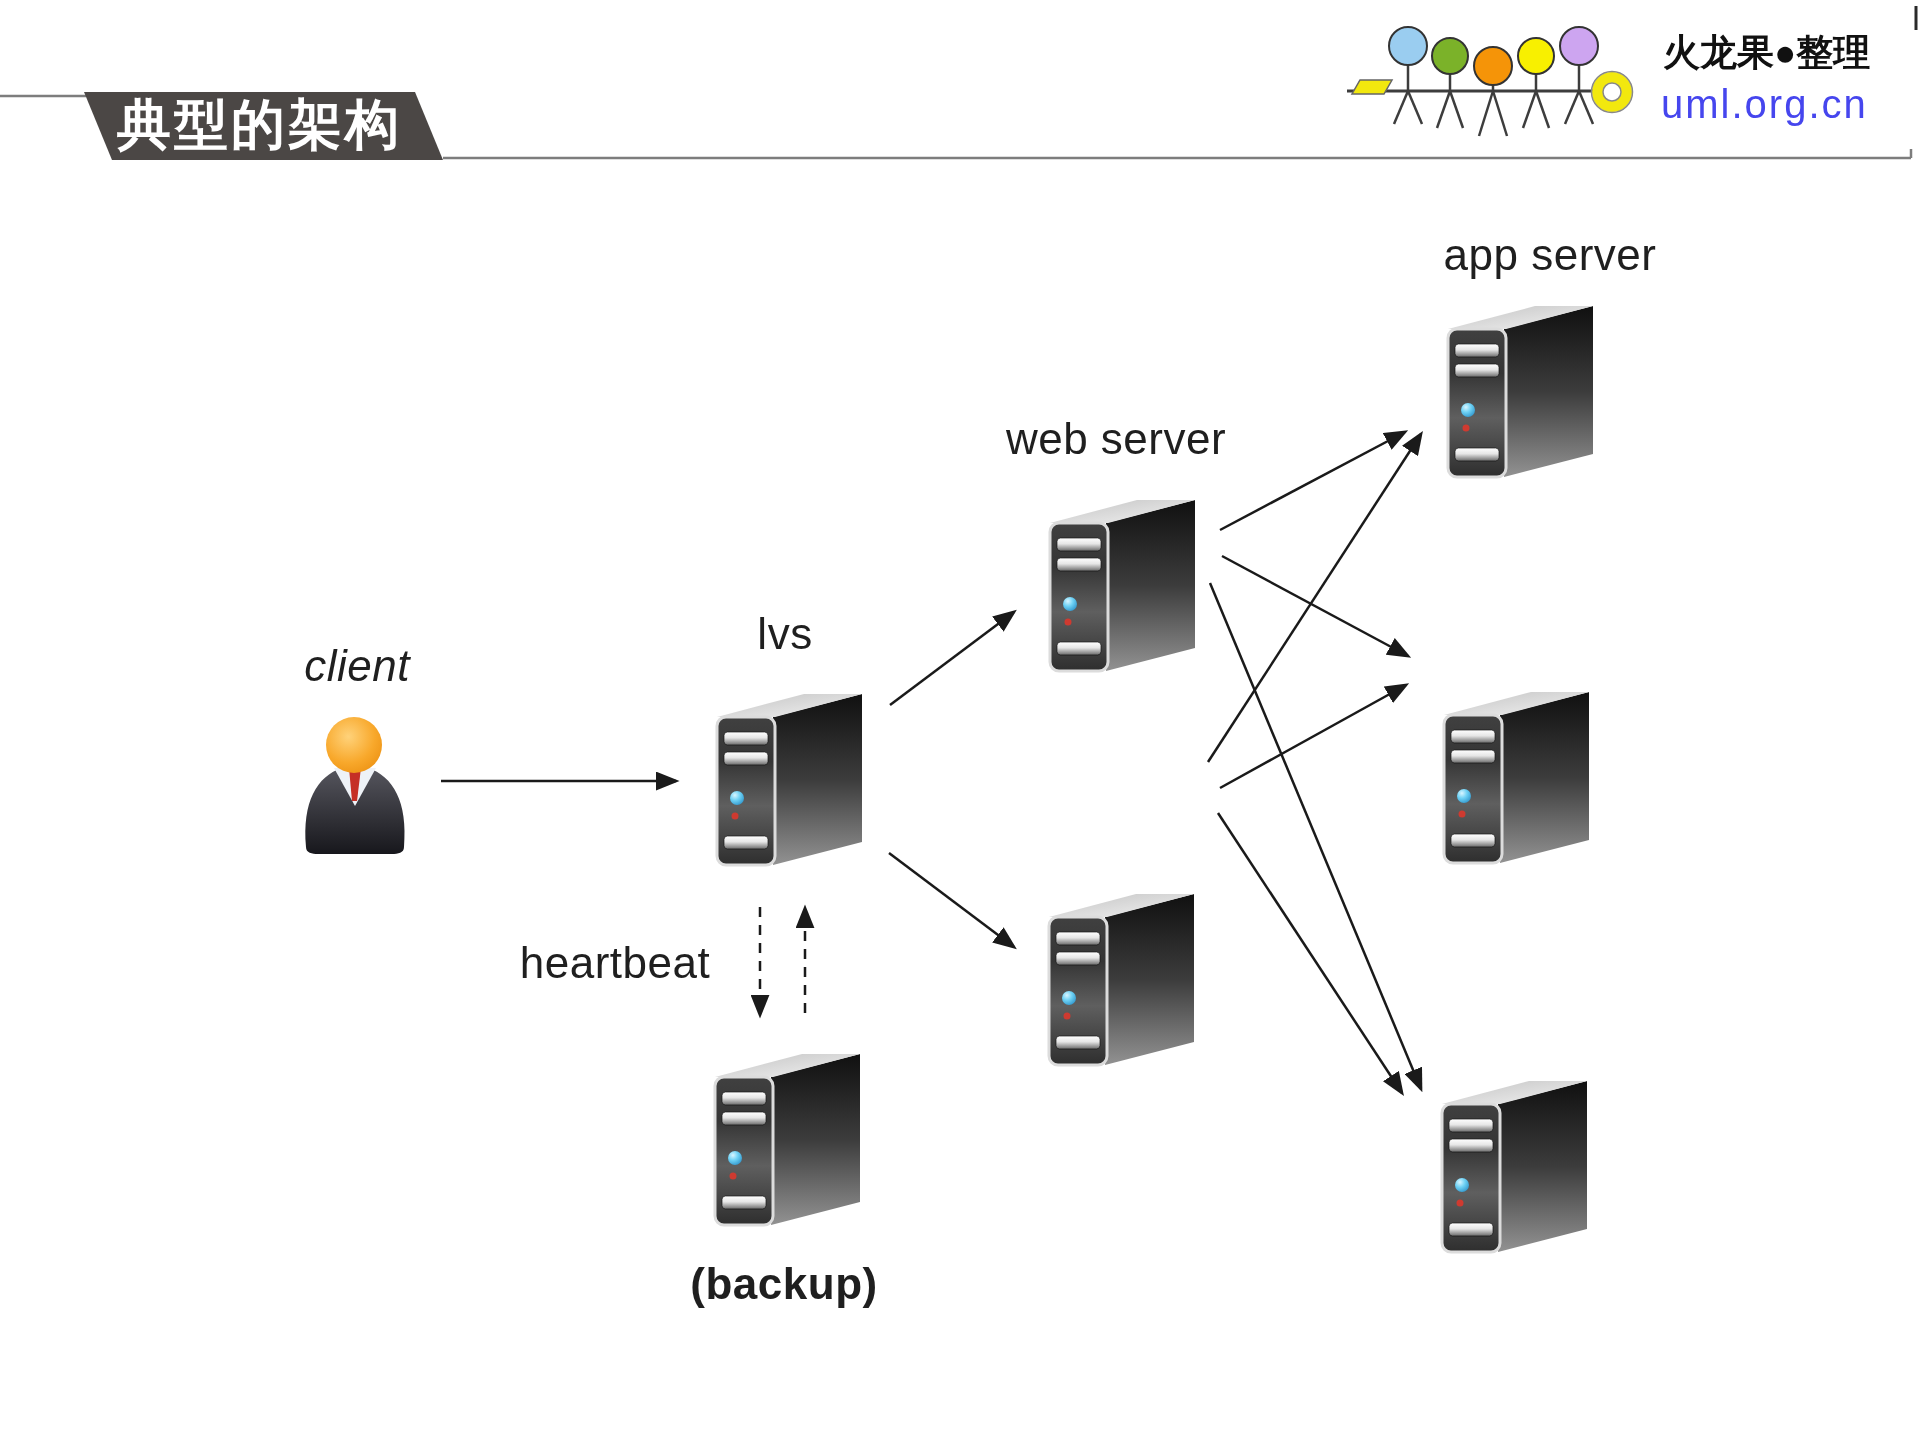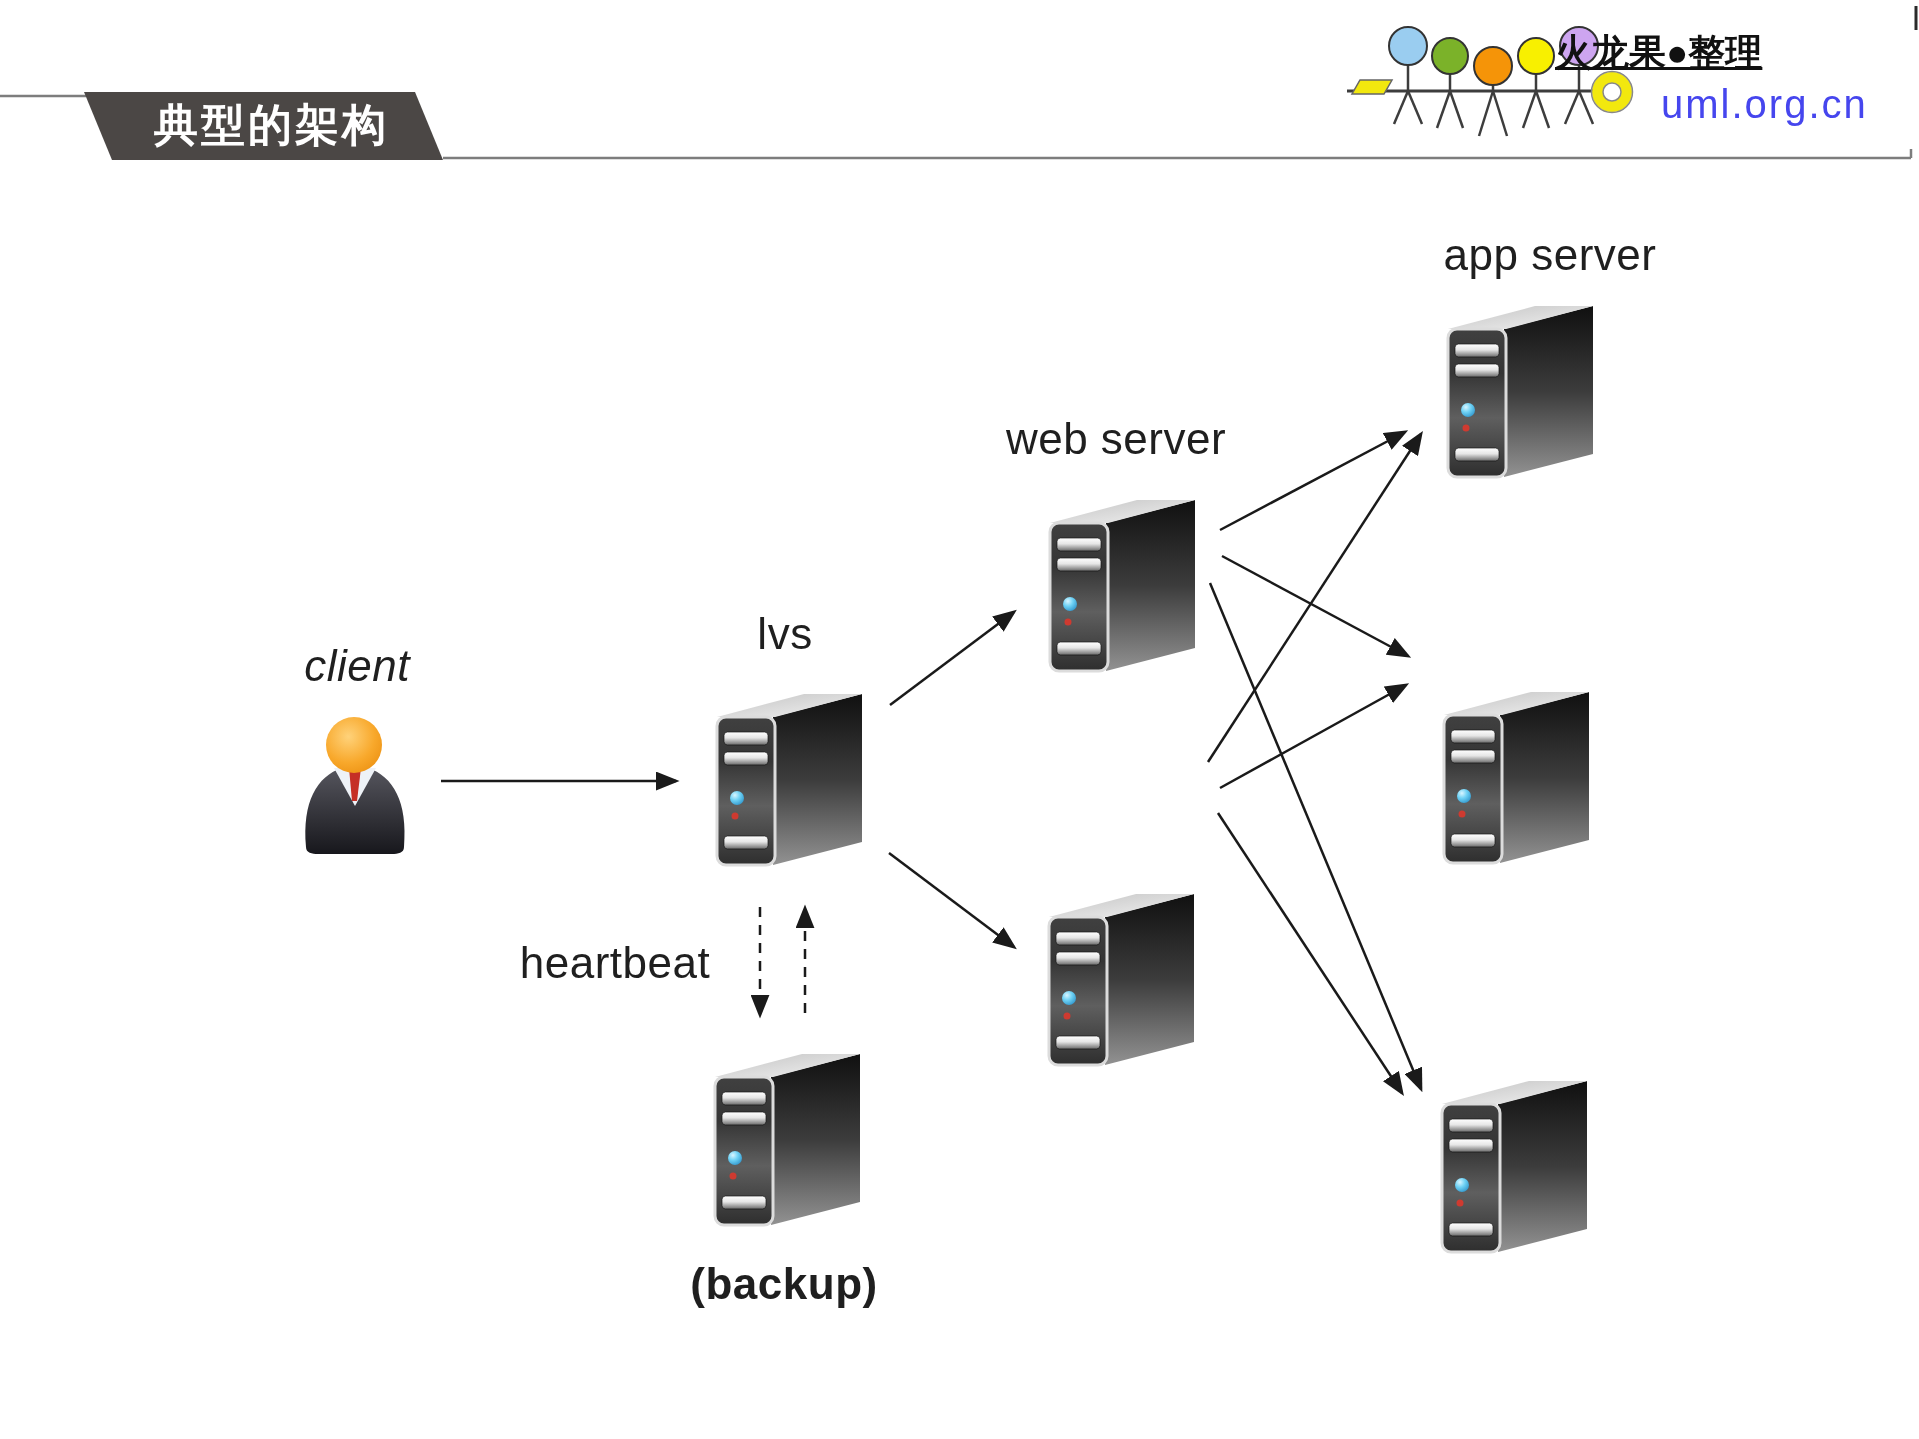--- a/index.html
+++ b/index.html
@@ -1,25 +1,25 @@
 <!DOCTYPE html>
 <html><head>
 <meta charset="utf-8">
 <style>
   html,body{margin:0;padding:0;background:#fff;}
   .stage{position:relative;width:1919px;height:1439px;background:#ffffff;overflow:hidden;
          font-family:"Liberation Sans",sans-serif;}
   #art{position:absolute;left:0;top:0;}
   .lbl{position:absolute;transform:translate(-50%,-50%);font-size:44px;color:#1f1f1f;
        white-space:nowrap;letter-spacing:0.5px;}
-  .banner-title{position:absolute;left:92px;top:92px;width:359px;height:66px;display:flex;
-       align-items:center;justify-content:center;color:#ffffff;font-size:44px;font-weight:bold;
+  .banner-title{position:absolute;left:80px;top:92px;width:359px;height:66px;display:flex;
+       align-items:center;justify-content:center;color:#ffffff;font-size:54px;font-weight:bold;
        letter-spacing:3px;}
-  .logo-brand{position:absolute;left:1555px;top:28px;font-size:37px;font-weight:600;
-       color:#111111;letter-spacing:0px;white-space:nowrap;text-decoration:underline;}
+  .logo-brand{position:absolute;left:1663px;top:28px;font-size:37px;font-weight:600;
+       color:#111111;letter-spacing:0px;white-space:nowrap;}
   .logo-site{position:absolute;left:1661px;top:82px;font-size:40px;color:#4646ee;
        letter-spacing:2px;white-space:nowrap;}
 </style>
 </head>
 <body>
 
 <div class="stage">
 
   <svg id="art" width="1919" height="1439" viewBox="0 0 1919 1439">
     <defs>

